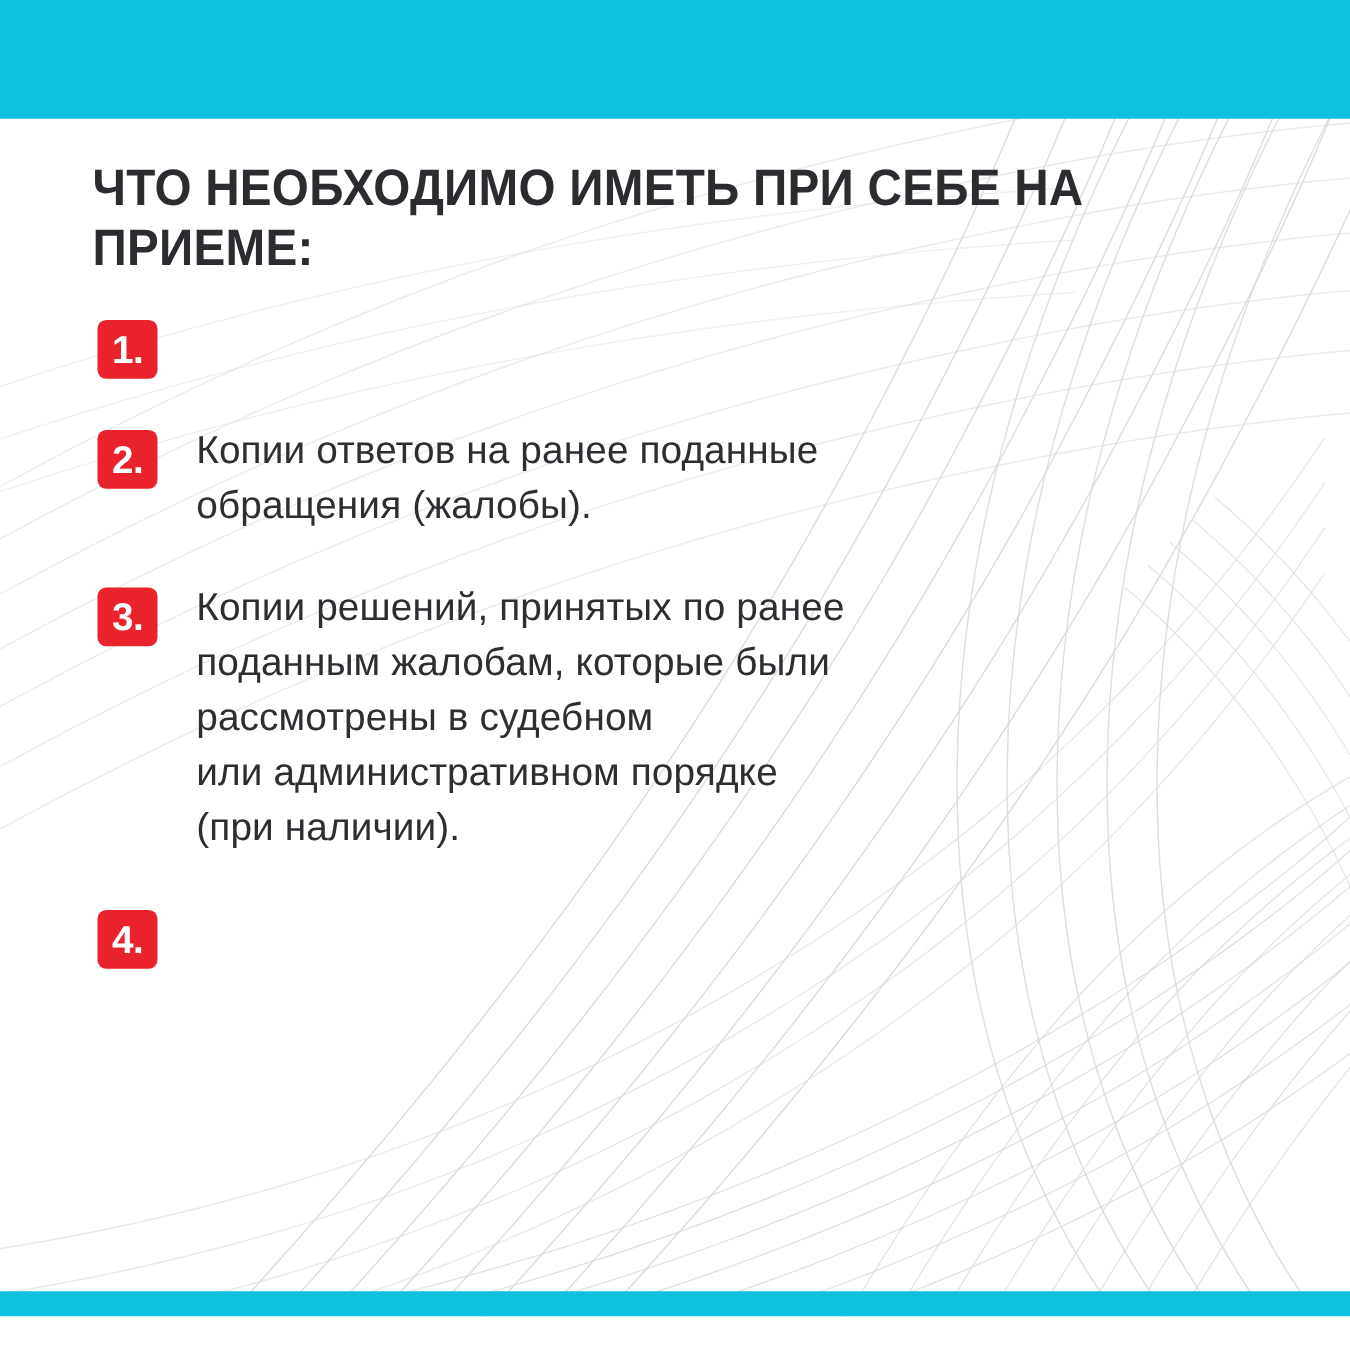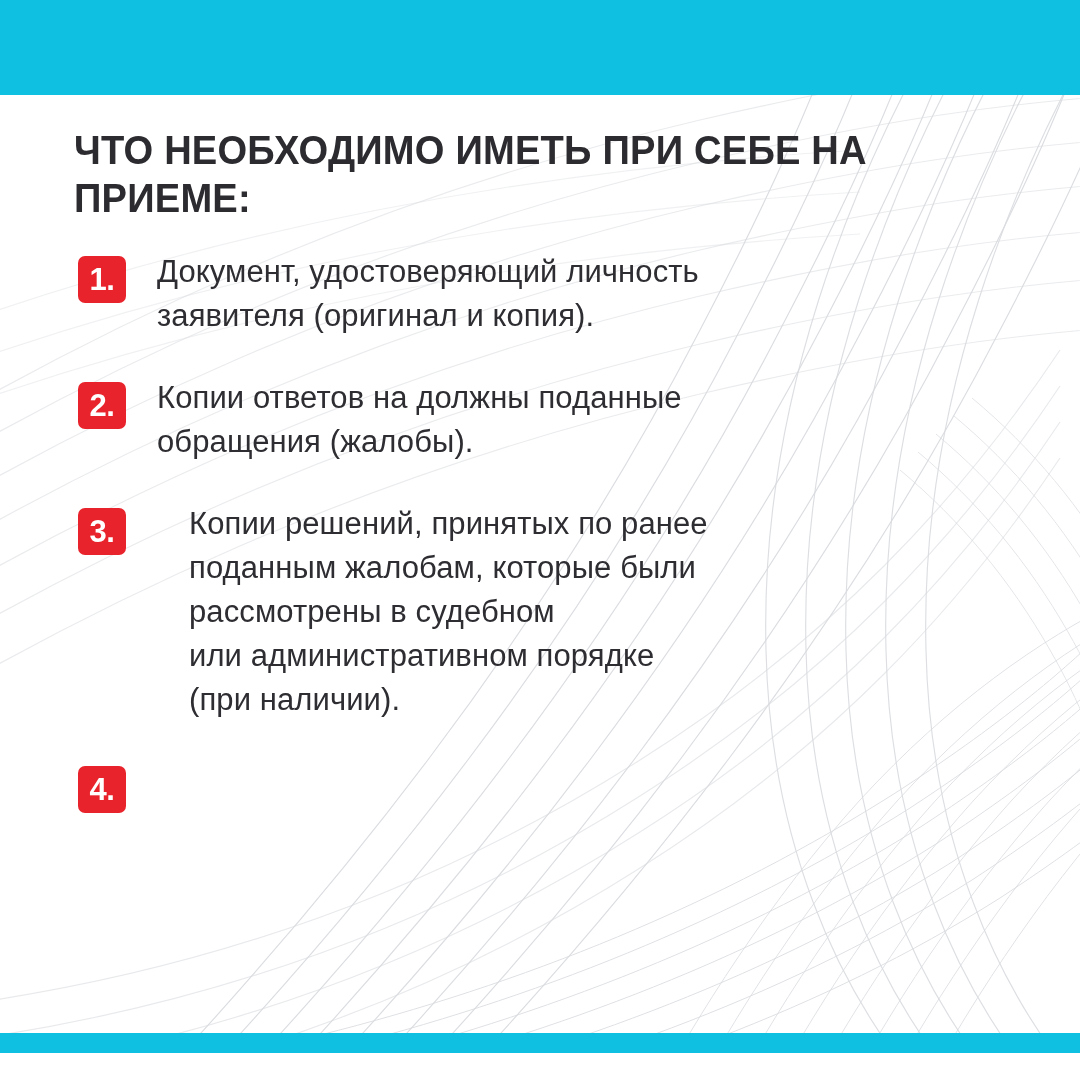--- a/index.html
+++ b/index.html
@@ -217,33 +217,31 @@
   <div class="bar bar-bottom" style="background:#10c0e0;"></div>
 
   <div class="content">
 
     <h1 class="page-title" style="color: rgb(43, 43, 48);">ЧТО НЕОБХОДИМО ИМЕТЬ ПРИ СЕБЕ НА ПРИЕМЕ:</h1>
 
     <ul class="list">
 
       <li class="list-item">
         <span class="badge" style="background: rgb(232, 35, 43);">1.</span>
-        <span class="item-text" style="color: rgb(45, 45, 50);">Документ, удостоверяющий личность
-заявителя (оригинал и копия).</span>
       </li>
 
       <li class="list-item">
         <span class="badge" style="background: rgb(232, 35, 43);">2.</span>
-        <span class="item-text" style="color: rgb(45, 45, 50);">Копии ответов на должны поданные
+        <span class="item-text" style="color: rgb(45, 45, 50);">Копии ответов на ранее поданные
 обращения (жалобы).</span>
       </li>
 
       <li class="list-item">
         <span class="badge" style="background: rgb(232, 35, 43);">3.</span>
-        <span class="item-text" style="color: rgb(45, 45, 50); margin-left: 32px;">Копии решений, принятых по ранее
+        <span class="item-text" style="color: rgb(45, 45, 50);">Копии решений, принятых по ранее
 поданным жалобам, которые были
 рассмотрены в судебном
 или административном порядке
 (при наличии).</span>
       </li>
 
       <li class="list-item">
         <span class="badge" style="background: rgb(232, 35, 43);">4.</span>
       </li>
 

